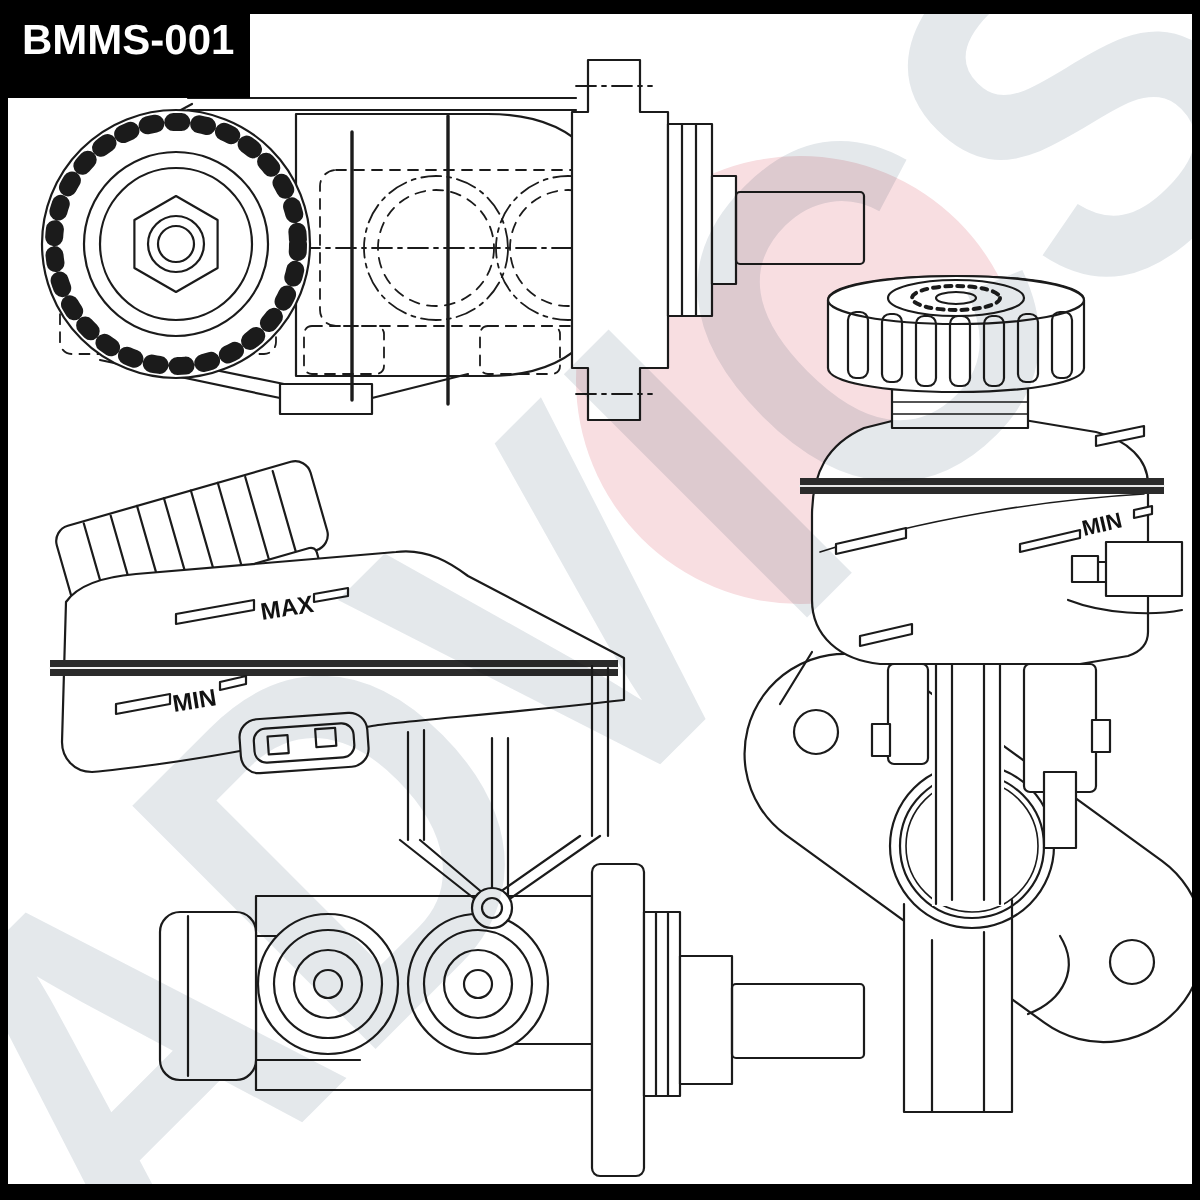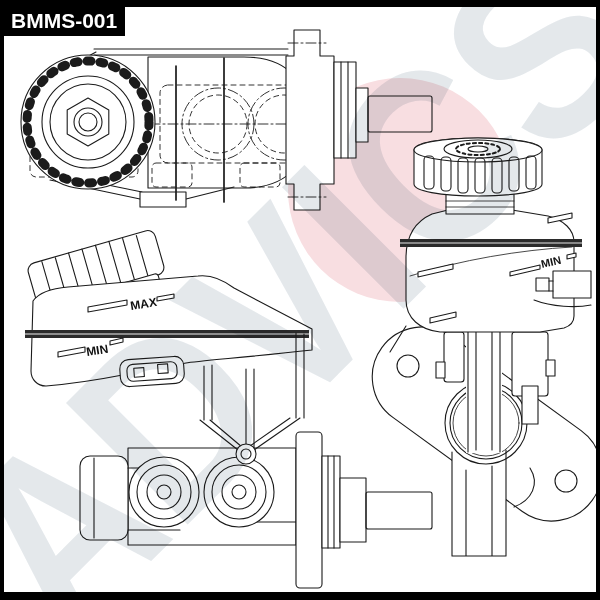--- a/index.html
+++ b/index.html
@@ -7,21 +7,21 @@
     position:relative;width:600px;height:600px;background:#ffffff;
     overflow:hidden;font-family:"Liberation Sans",sans-serif;
   }
   .bd{position:absolute;background:#000;}
   .bd-top{left:0;top:0;width:600px;height:7px;}
   .bd-bottom{left:0;top:592px;width:600px;height:8px;}
   .bd-left{left:0;top:0;width:4px;height:600px;}
   .bd-right{left:596px;top:0;width:4px;height:600px;}
   .part-label{
     position:absolute;left:4px;top:6px;background:#000;color:#fff;
-    font-weight:bold;font-size:21px;line-height:1;padding:4px 8px 5px 7px;
+    font-weight:bold;font-size:21px;line-height:1;padding:4px 8px 18px 7px;
     letter-spacing:0px;
   }
   svg.layer{position:absolute;left:0;top:0;width:600px;height:600px;}
   svg.wm{mix-blend-mode:multiply;opacity:.85;pointer-events:none;}
   .wmtext{font-family:"Liberation Sans",sans-serif;font-weight:bold;font-size:250px;stroke:none;}
   .ln{stroke:#1b1b1b;stroke-width:1.1;fill:none;stroke-linejoin:round;stroke-linecap:round;}
   .f{fill:#ffffff;}
   .dash{stroke-dasharray:5 4;stroke-width:.9;}
   .dd{stroke-dasharray:10 3 2 3;stroke-width:.9;}
   .thick{stroke-width:1.7;}

